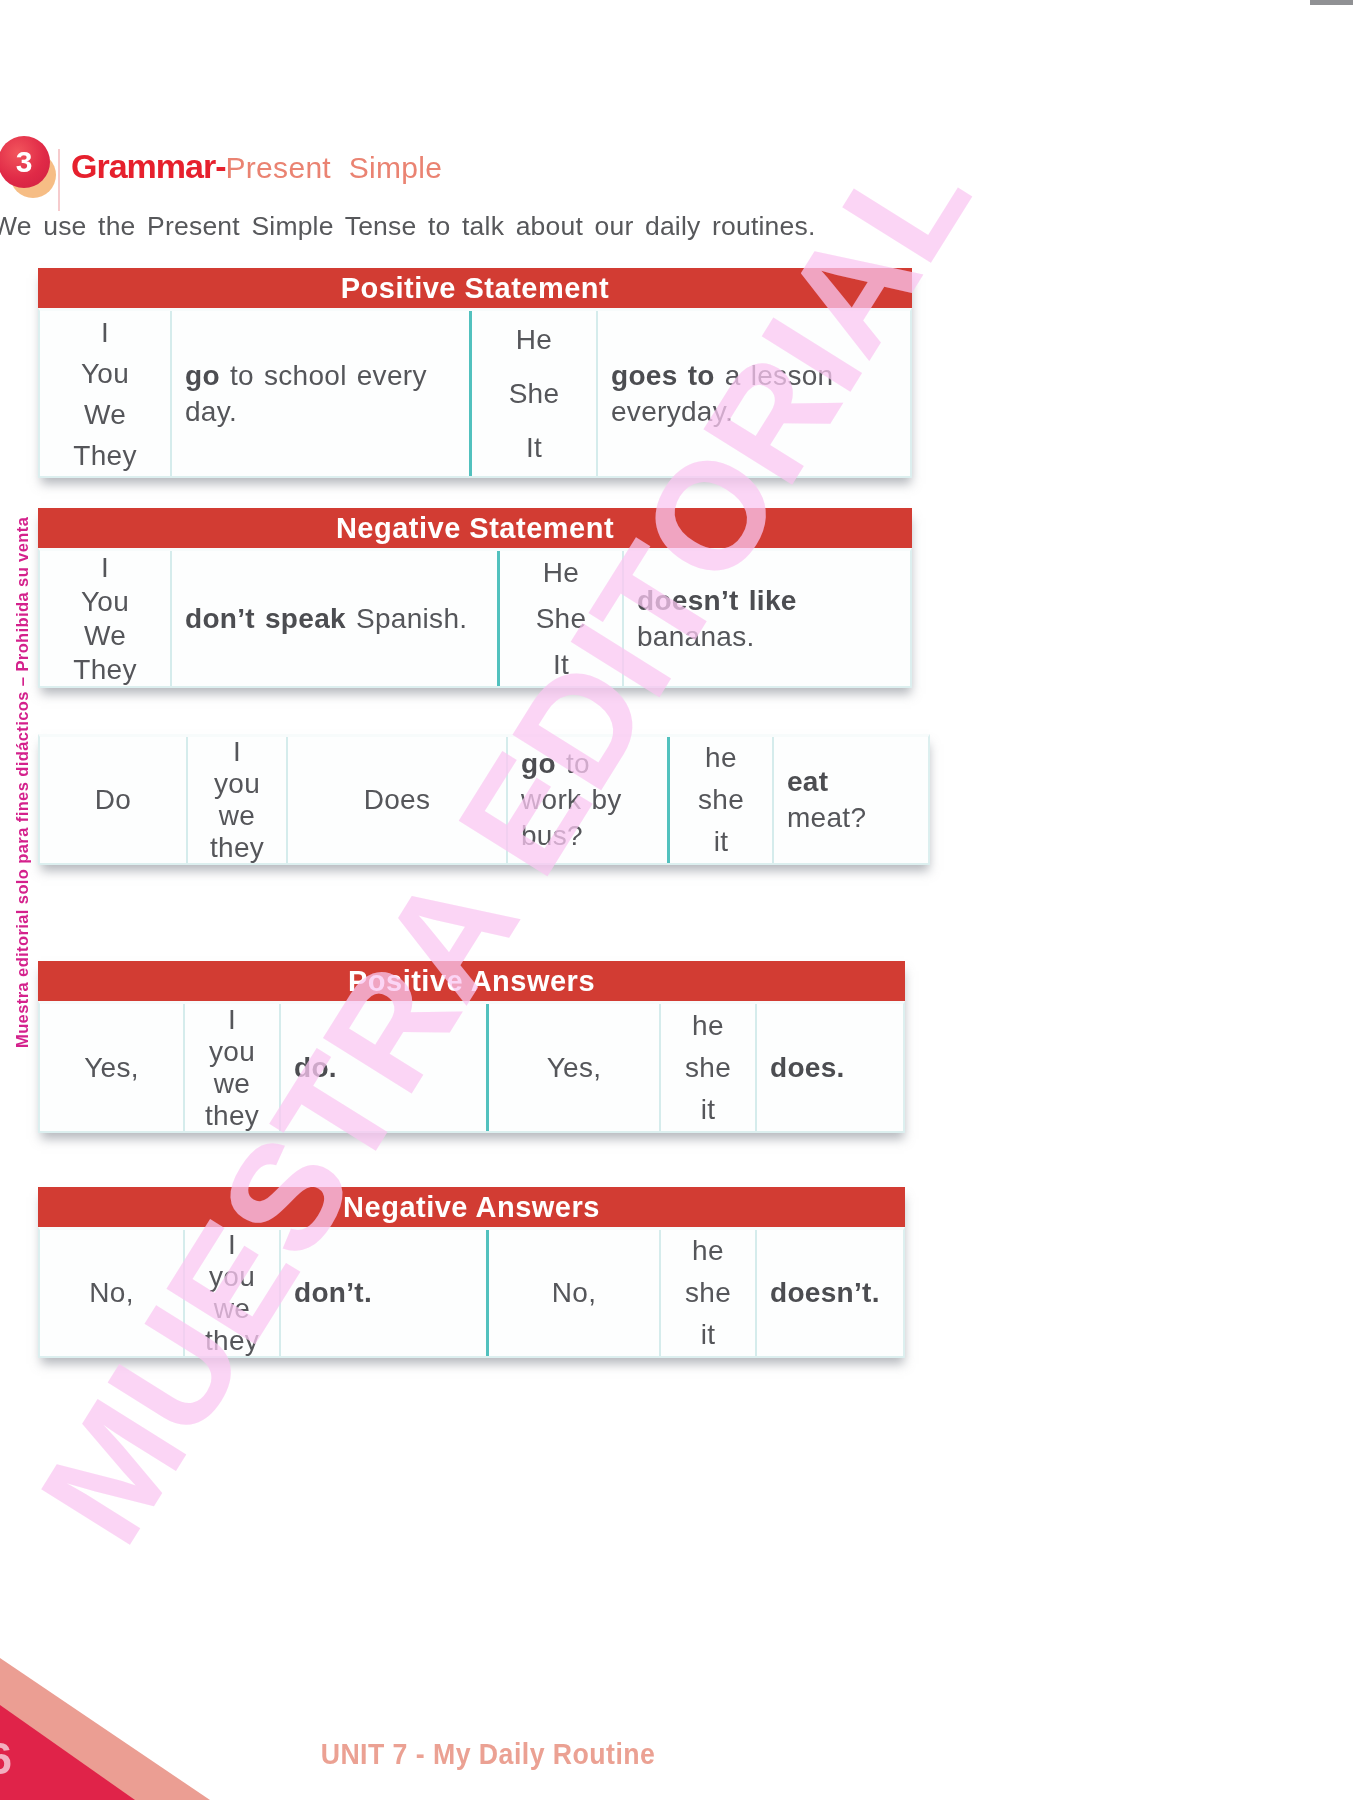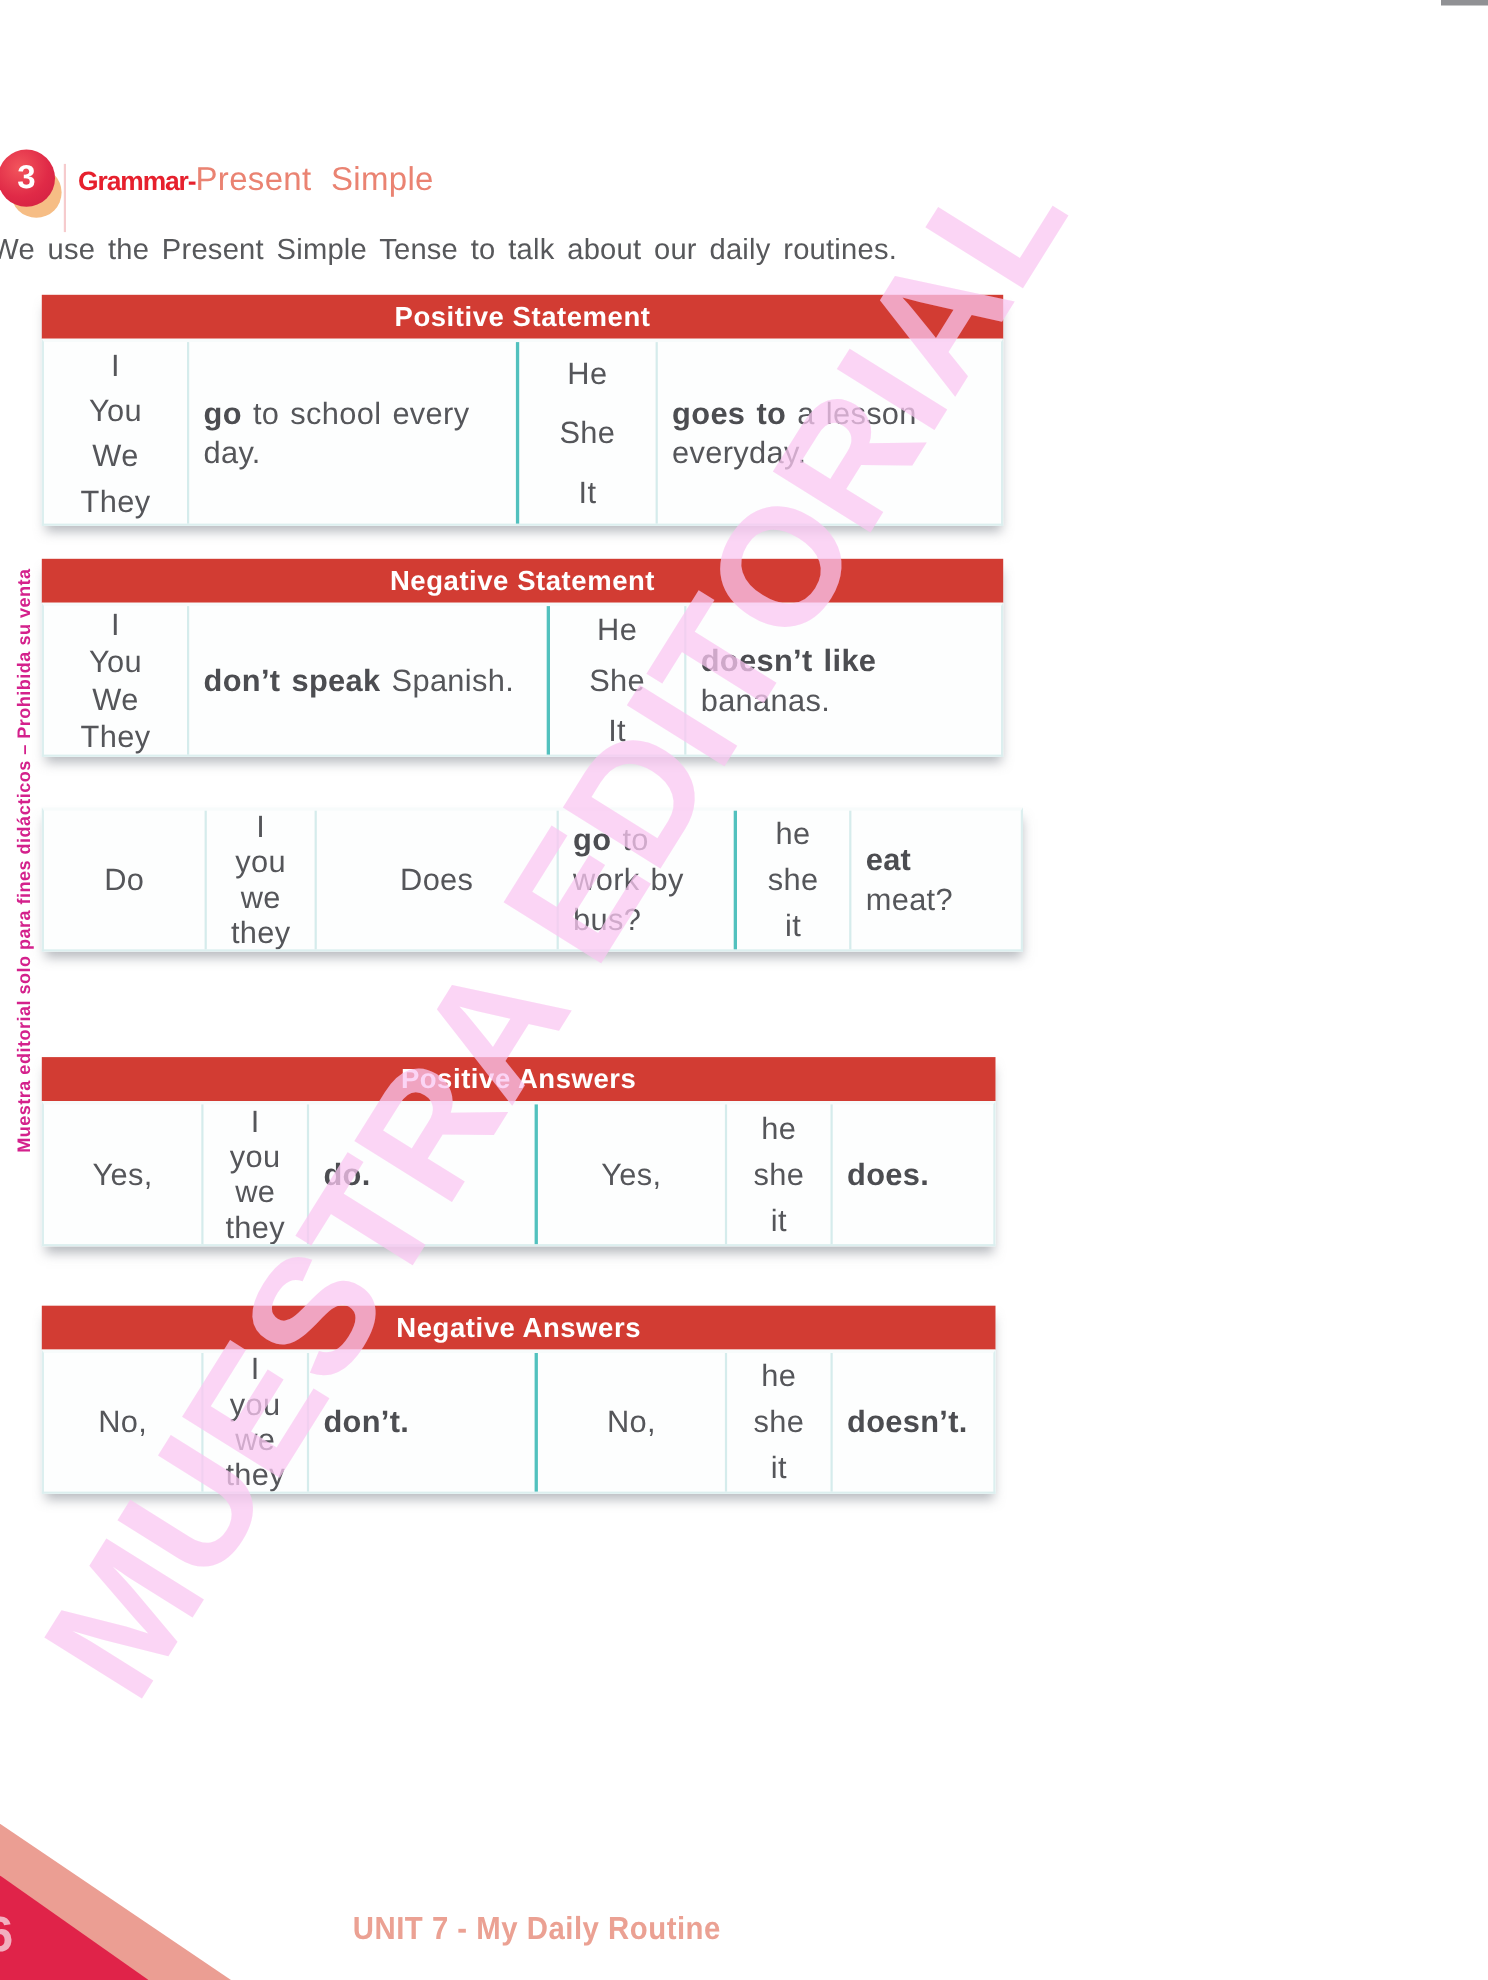--- a/index.html
+++ b/index.html
@@ -13,37 +13,37 @@
   
   .badge-glow { position:absolute; left:10px; top:152px; width:46px; height:46px; border-radius:50%;
     background:#f6bd85; z-index:2; }
   .badge-circle { position:absolute; left:-2px; top:136px; width:52px; height:52px; border-radius:50%;
     background:radial-gradient(circle at 38% 32%, #f2555c 0%, #e02a47 55%, #cf1e41 100%);
     color:#fff; font-size:30px; font-weight:700; display:flex; align-items:center; justify-content:center; z-index:3; }
   .badge-rule { position:absolute; left:58px; top:149px; width:2px; height:62px; background:#f6cbcd; }
 
   
   .heading { position:absolute; left:71px; top:147px; display:flex; align-items:baseline; white-space:nowrap; }
-  .h-red { font-size:24px; font-weight:800; color:#e6202d; letter-spacing:-1px; }
+  .h-red { font-size:34px; font-weight:800; color:#e6202d; letter-spacing:-1px; }
   .h-salmon { font-size:30px; font-weight:400; color:#ea8372; word-spacing:9px; letter-spacing:0.3px; }
 
   
   .intro { position:absolute; left:-8px; top:211px; white-space:nowrap;
     font-size:26.5px; color:#57585b; word-spacing:4px; letter-spacing:0.2px; }
 
   
   .tbl { position:absolute; background:#ffffff; box-shadow:1px 8px 10px -2px rgba(110,115,125,0.5); }
   .t1 { left:38px; top:268px; width:874px; }
   .t2 { left:38px; top:508px; width:874px; }
   .t3 { left:38px; top:734px; width:892px; }
   .t4 { left:38px; top:961px; width:867px; }
   .t5 { left:38px; top:1187px; width:867px; }
 
   .tbl-header { height:40px; background:#d23c33; color:#ffffff; display:flex; align-items:center; justify-content:center;
-    font-size:25px; font-weight:700; letter-spacing:0.5px; }
+    font-size:29px; font-weight:700; letter-spacing:0.5px; }
 
   .tbl-body { display:grid; background:#fdfefe;
     border:2px solid #dcefef; border-top:3px solid #f7fbfb; }
   .t1 .tbl-body { height:170px; grid-template-columns:132px 300px 126px 1fr; }
   .t2 .tbl-body { height:140px; grid-template-columns:132px 328px 124px 1fr; }
   .t3 .tbl-body { height:131px; grid-template-columns:148px 100px 220px 162px 104px 1fr; }
   .t4 .tbl-body { height:132px; grid-template-columns:145px 96px 208px 172px 96px 1fr; }
   .t5 .tbl-body { height:131px; grid-template-columns:145px 96px 208px 172px 96px 1fr; }
 
   .cell { border-right:2px solid #d5ecec; color:#55565a; font-size:28px; letter-spacing:0.3px;

